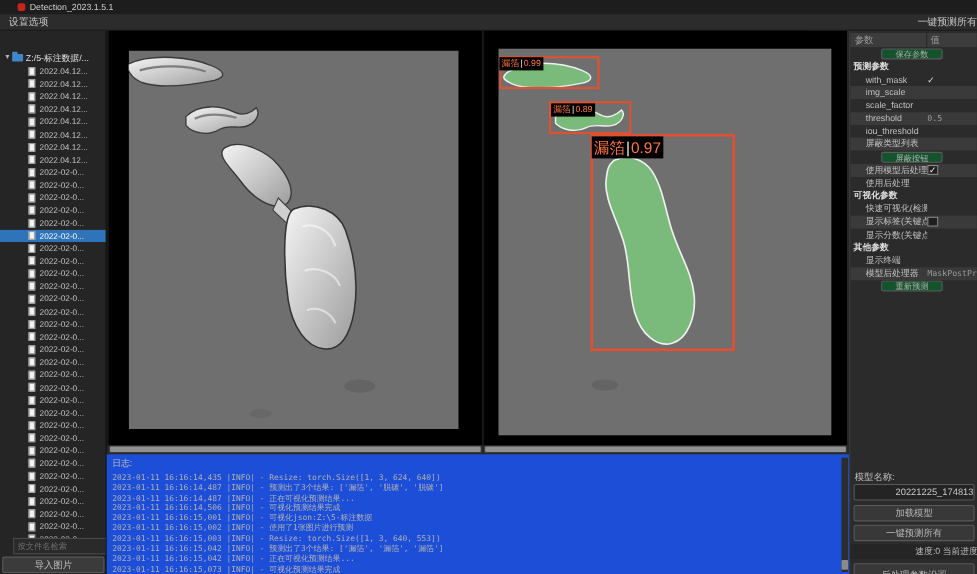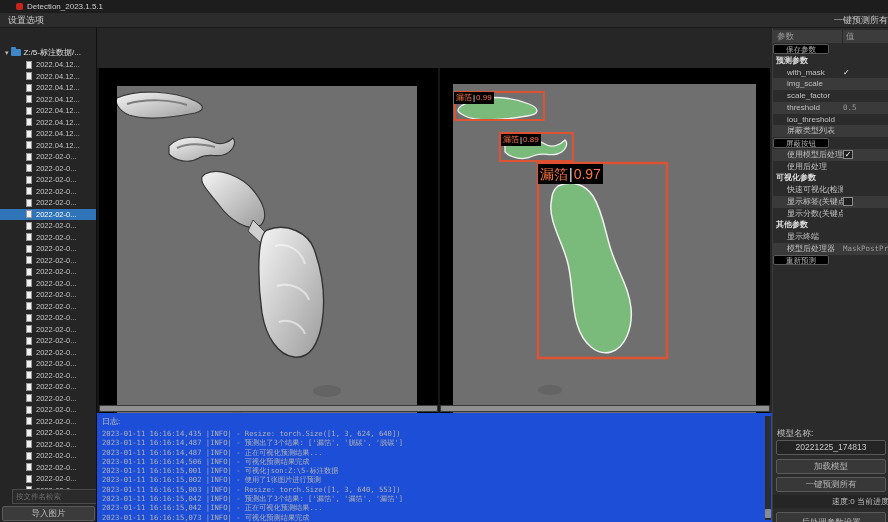--- a/index.html
+++ b/index.html
@@ -31,21 +31,21 @@
   .tree-item.selected { background:#2f73b8; color:#ffffff; }
   .file-ico { width:6px; height:8px; background:#f2f2f2; border:1px solid #9a9a9a; margin-right:4px; flex:0 0 auto; }
   #tree-search { position:absolute; left:12px; top:461px; width:93px; height:15px; background:#2a2a2a;
     border:1px solid #4a4a4a; color:#bbb; font-size:7.5px; padding:0 3px; }
   #tree-search::placeholder { color:#6e6e6e; }
   #import-btn { position:absolute; left:2px; top:478px; width:93px; height:15px; background:#3b3b3b;
     border:1px solid #5a5a5a; border-radius:2px; color:#bdbdbd; font-size:8.5px; text-align:center; line-height:13px; }
 
   
   #center { position:absolute; left:97px; top:28px; width:675px; height:494px; background:#262626; }
-  #img-area { position:absolute; left:0; top:0; width:642px; height:377px; background:#161616;margin-top:40px; }
+  #img-area { position:absolute; left:0; top:0; width:642px; height:377px; background:#161616; }
   .img-panel { position:absolute; top:0; height:377px; background:#000; }
   #panel-left  { left:2px;  width:339px; }
   #panel-right { left:343px; width:330px; }
   #image1 { position:absolute; left:18px; top:18px; width:300px; height:344px; }
   #image2 { position:absolute; left:13px; top:16px; width:303px; height:352px; }
   .det-label { position:absolute; background:#000; color:#ff7646; white-space:nowrap; padding:0 2px; }
   .det-label .sep { color:#eeeeee; padding:0 1px; }
   #det-label-0 { left:1px;  top:8px;  height:12px; line-height:12px; font-size:8px; }
   #det-label-1 { left:48px; top:50px; height:12px; line-height:12px; font-size:8px; }
   #det-label-2 { left:85px; top:80px; height:20px; line-height:20px; font-size:14px; }
@@ -71,31 +71,31 @@
   #param-rows { position:absolute; left:0; top:15px; width:116px; }
   .p-row { height:11.75px; line-height:11.75px; display:flex; align-items:center; font-size:8px;
     color:#c0c0c0; background:#2b2b2b; overflow:hidden; }
   .p-row.alt { background:#3a3a3a; }
   .p-label { flex:0 0 70px; padding-left:14px; white-space:nowrap; overflow:hidden; }
   .p-value { flex:1; color:#9a9a9a; white-space:nowrap; overflow:hidden;
     font-family:"DejaVu Sans Mono", monospace; font-size:7.5px; }
   .p-btn { display:none; }
   .p-row.header { font-weight:bold; color:#dedede; }
   .p-row.header .p-label { padding-left:3px; flex:1; }
-  .p-row.button .p-btn { display:block; margin-left:0; padding:0 12px; height:10px; line-height:9px;
-    background:#000000; border:1px solid #5a5a5a; border-radius:2px; font-size:7.5px; color:#b0b0b0; }
+  .p-row.button .p-btn { display:block; margin-left:28px; padding:0 12px; height:10px; line-height:9px;
+    background:#14532d; border:1px solid #5a5a5a; border-radius:2px; font-size:7.5px; color:#b0b0b0; }
   .p-row.check .p-value { flex:0 0 10px; height:9px; line-height:8px; border:1px solid #8a8a8a;
     background:#1f1f1f; color:#fff; text-align:center; font-size:8px; font-family:"Liberation Sans",sans-serif; }
   .p-row.plaincheck .p-value { color:#e8e8e8; font-family:"Liberation Sans",sans-serif; font-size:8px; }
 
   #model-name-label { position:absolute; left:4px; top:400px; font-size:8.5px; color:#c0c0c0; }
   .rp-btn { position:absolute; left:3px; width:110px; height:15px; background:#383838;
     border:1px solid #5a5a5a; border-radius:2px; color:#b8b8b8; font-size:8.5px;
     text-align:center; line-height:13px; overflow:hidden; white-space:nowrap; }
-  #model-name-field { top:412px; background:#242424; padding-right:0; color:#c8c8c8; }
+  #model-name-field { top:412px; background:#242424; text-align:right; padding-right:0; color:#c8c8c8; }
   #load-model-btn { top:431px; }
   #predict-all-btn { top:449px; }
   #speed-row { position:absolute; left:0px; top:467px; width:116px; height:13px; background:#252525;
     font-size:8px; color:#bdbdbd; text-align:right; line-height:13px; white-space:nowrap; overflow:hidden; }
   #bottom-cut-btn { top:484px; height:22px; line-height:18px; }
 </style>
 </head>
 <body>
 
 <div id="titlebar">

